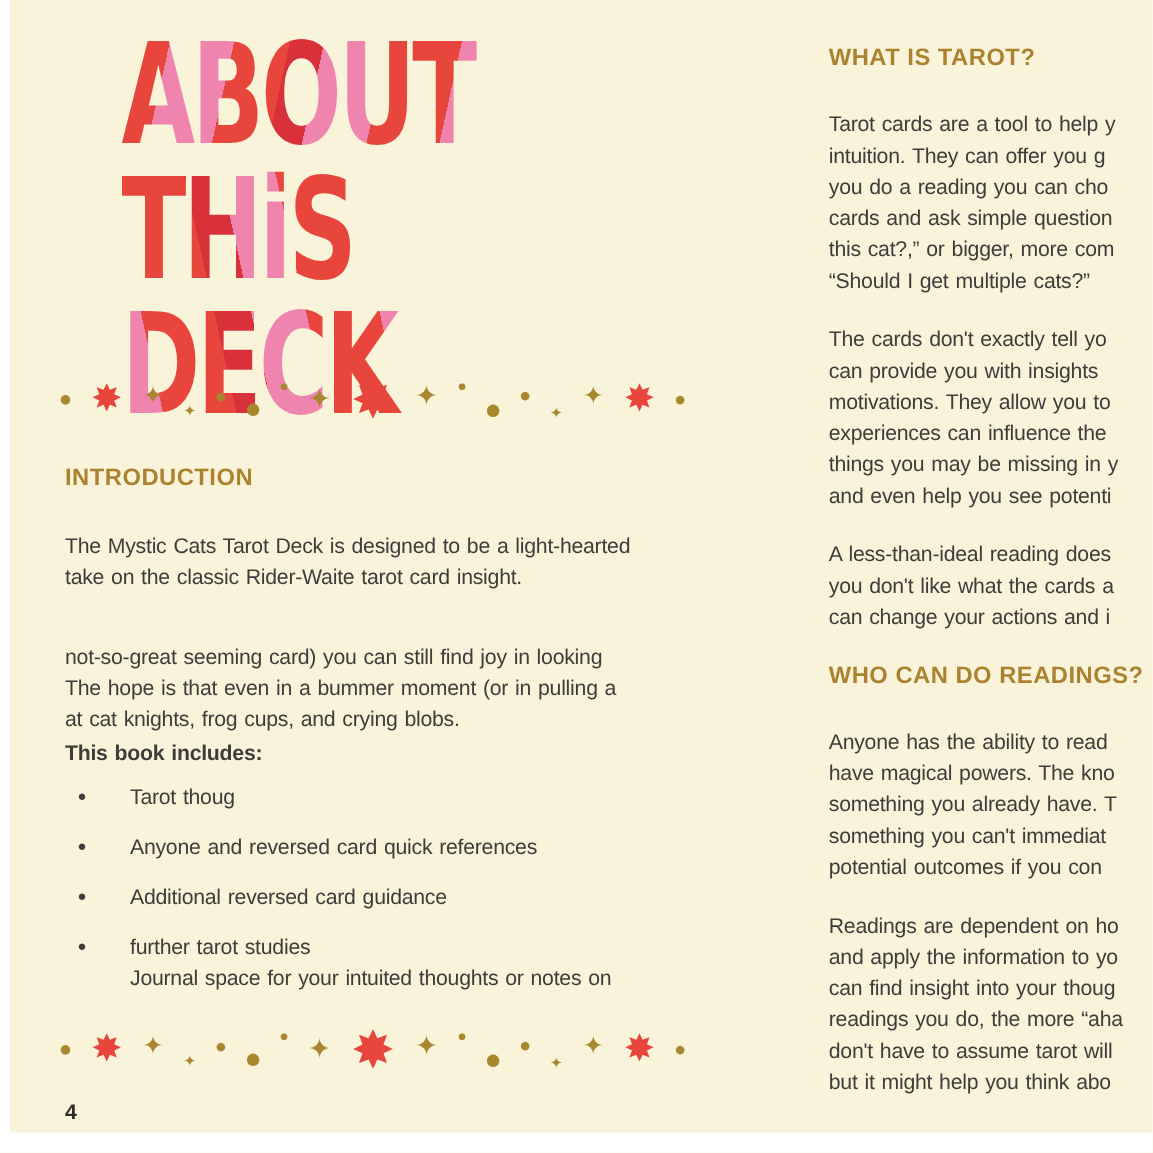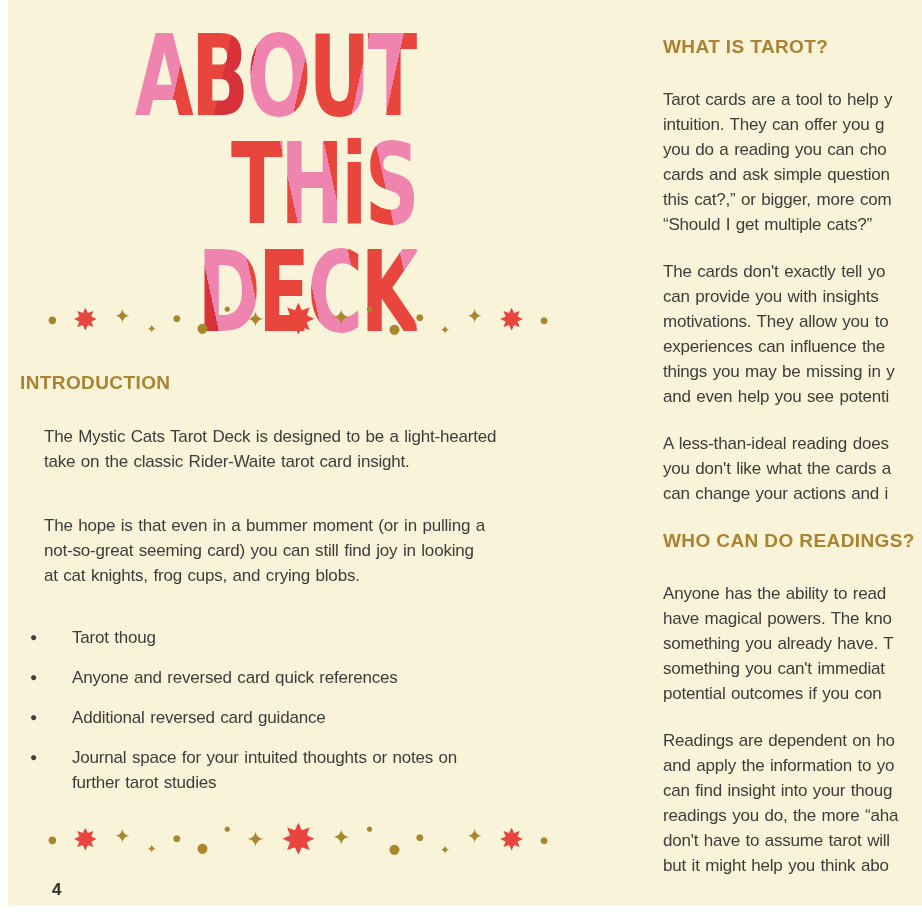--- a/index.html
+++ b/index.html
@@ -1,19 +1,19 @@
 <!DOCTYPE html>
 <html style="--cream: #f8f3d9; --red: #e8463c; --pink: #ef84ae; --darkred: #d8313a; --gold: #a8872e; --goldhead: #ab8330; --ink: #3e3d39;"><head>
 <meta charset="utf-8">
 <style>
   html,body{margin:0;padding:0;width:922px;height:922px;background:#ffffff;overflow:hidden;}
   .page{position:absolute;left:8px;top:0;width:914px;height:906px;background:var(--cream);overflow:hidden;
         font-family:"Liberation Sans",sans-serif;color:var(--ink);}
   
-  .title{position:absolute;left:14px;top:22px;width:470px;text-align:right;
+  .title{position:absolute;left:14px;top:22px;width:470px;text-align:left;
          font-family:"DejaVu Sans",sans-serif;font-weight:bold;}
   .t-line{font-size:112px;line-height:108px;letter-spacing:-4px;
           transform:scaleX(.68);transform-origin:50% 0;
           -webkit-background-clip:text;background-clip:text;color:transparent;}
   .t-line1{background-image:linear-gradient(108deg,
       var(--red) 0 12%,var(--pink) 12% 27%,var(--red) 27% 40%,var(--darkred) 40% 48%,
       var(--pink) 48% 63%,var(--red) 63% 80%,var(--pink) 80% 90%,var(--red) 90% 100%);
       -webkit-background-clip:text;background-clip:text;}
   .t-line2{background-image:linear-gradient(72deg,
       var(--pink) 0 10%,var(--red) 10% 26%,var(--darkred) 26% 34%,var(--pink) 34% 46%,
@@ -23,23 +23,23 @@
   .ornaments{position:absolute;left:40px;width:500px;height:52px;
              display:flex;justify-content:space-between;align-items:center;}
   .orn-row-1{top:294px;}
   .orn-row-2{top:814px;}
   .orn{font-family:"DejaVu Sans",sans-serif;line-height:1;display:inline-block;}
   
   .gold-heading{margin:0;font-size:19px;font-weight:bold;letter-spacing:.4px;
                 color:var(--goldhead);line-height:25px;}
   .line{line-height:25px;white-space:nowrap;word-spacing:1px;font-size:17px;letter-spacing:-.2px;}
   .para{margin:0 0 25px 0;}
-  .left-block{position:absolute;left:12px;width:470px;}
+  .left-block{position:absolute;left:44px;width:470px;}
   #intro-heading{top:370px;}
-  #left-paras{top:424px;margin-left:24px;}
+  #left-paras{top:424px;}
   #left-paras .para-0{margin-bottom:39px;}
   #includes-heading{top:590px;font-weight:bold;}
   #includes-heading .line{font-weight:bold;}
   #bullet-list{top:625px;}
   .bullet-item{display:flex;margin-bottom:15px;}
   .bullet-marker{flex:none;width:42px;padding-left:10px;font-size:12px;line-height:25px;}
   
   .right-col{position:absolute;left:655px;top:34px;width:310px;}
   .right-col .gold-heading{margin-bottom:28px;}
   .right-col .para{margin-bottom:22px;}
@@ -77,26 +77,29 @@
     </div>
 
   <h2 class="gold-heading left-block" id="intro-heading">INTRODUCTION</h2>
 
   <div class="left-block" id="left-paras">
       <div class="para para-0">
         <div class="line">The Mystic Cats Tarot Deck is designed to be a light-hearted</div>
         <div class="line">take on the classic Rider-Waite tarot card insight.</div>
       </div>
       <div class="para para-1">
+        <div class="line">not-so-great seeming card) you can still find joy in looking</div>
         <div class="line">The hope is that even in a bummer moment (or in pulling a</div>
-        <div class="line">not-so-great seeming card) you can still find joy in looking</div>
         <div class="line">at cat knights, frog cups, and crying blobs.</div>
       </div>
     </div>
 
+  <div class="left-block" id="includes-heading">
+    <div class="line">This book includes:</div>
+  </div>
 
   <div class="left-block" id="bullet-list">
       <div class="bullet-item">
         <span class="bullet-marker">●</span>
         <div class="bullet-text">
           <div class="line">Tarot thoug</div>
         </div>
       </div>
       <div class="bullet-item">
         <span class="bullet-marker">●</span>
@@ -106,22 +109,22 @@
       </div>
       <div class="bullet-item">
         <span class="bullet-marker">●</span>
         <div class="bullet-text">
           <div class="line">Additional reversed card guidance</div>
         </div>
       </div>
       <div class="bullet-item">
         <span class="bullet-marker">●</span>
         <div class="bullet-text">
+          <div class="line">further tarot studies</div>
           <div class="line">Journal space for your intuited thoughts or notes on</div>
-          <div class="line">further tarot studies</div>
         </div>
       </div>
     </div>
 
   <div class="ornaments orn-row-2">
       <span class="orn" style="color: rgb(168, 135, 46); font-size: 10px; transform: translateY(0px);">●</span>
       <span class="orn" style="color: rgb(232, 70, 60); font-size: 30px; transform: translateY(0px);">✸</span>
       <span class="orn" style="color: rgb(168, 135, 46); font-size: 20px; transform: translateY(-4px);">✦</span>
       <span class="orn" style="color: rgb(168, 135, 46); font-size: 12px; transform: translateY(9px);">✦</span>
       <span class="orn" style="color: rgb(168, 135, 46); font-size: 9px; transform: translateY(-2px);">●</span>

